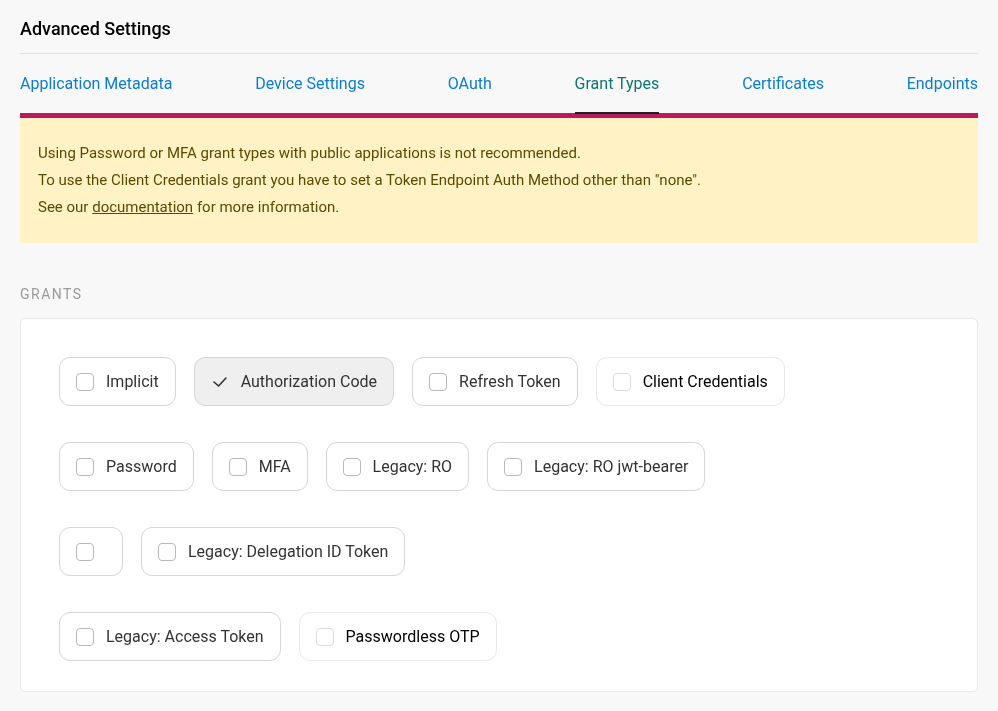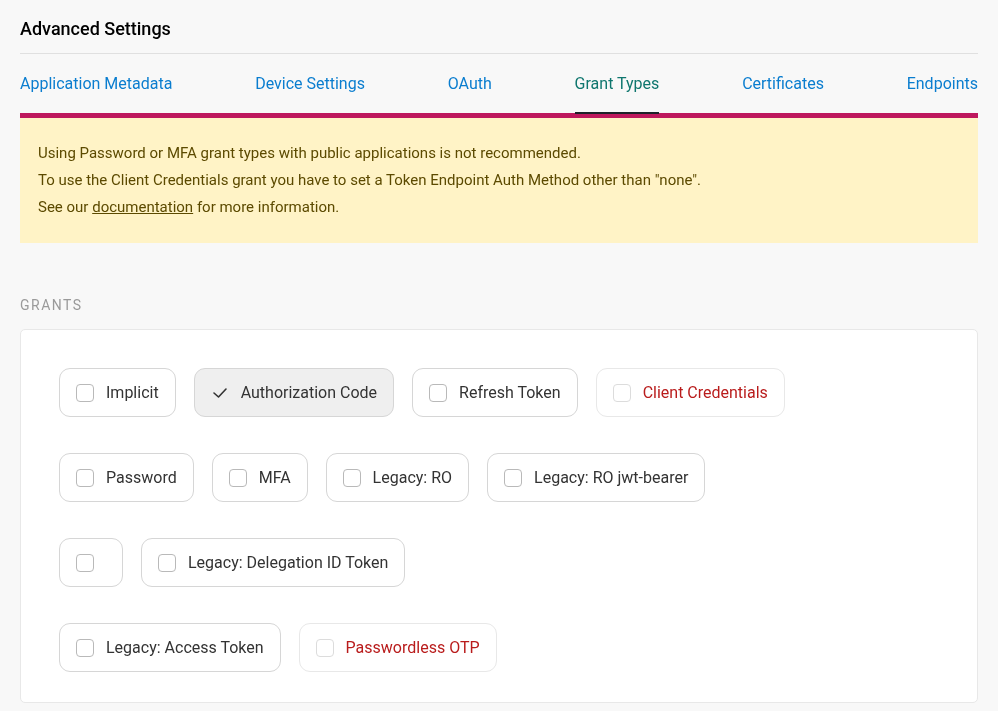--- a/index.html
+++ b/index.html
@@ -58,21 +58,21 @@
     font-size: 15px;
     line-height: 1.8;
     color: #5c4a00;
   }
   .warning a {
     color: #5c4a00;
     text-decoration: underline;
   }
 
   .section-label {
-    margin-top: 54px;
+    margin-top: 43px;
     font-size: 14px;
     letter-spacing: 1.5px;
     color: #9a9a9a;
     text-transform: uppercase;
   }
 
   .card {
     margin-top: 16px;
     background: #ffffff;
     border: 1px solid #e8e8e8;
@@ -99,21 +99,21 @@
     height: 18px;
     border: 1.5px solid #b9b9b9;
     border-radius: 4px;
     margin-right: 12px;
     flex-shrink: 0;
   }
   .grant.checked {
     background: #efefef;
   }
   .grant.disabled {
-    color: #b91c1c;
+    color: #000000;
     cursor: not-allowed;
     border-color: #e8e8e8;
   }
   .grant.disabled .box {
     border-color: #dcdcdc;
   }
 
   .check-icon {
     width: 18px;
     height: 18px;

